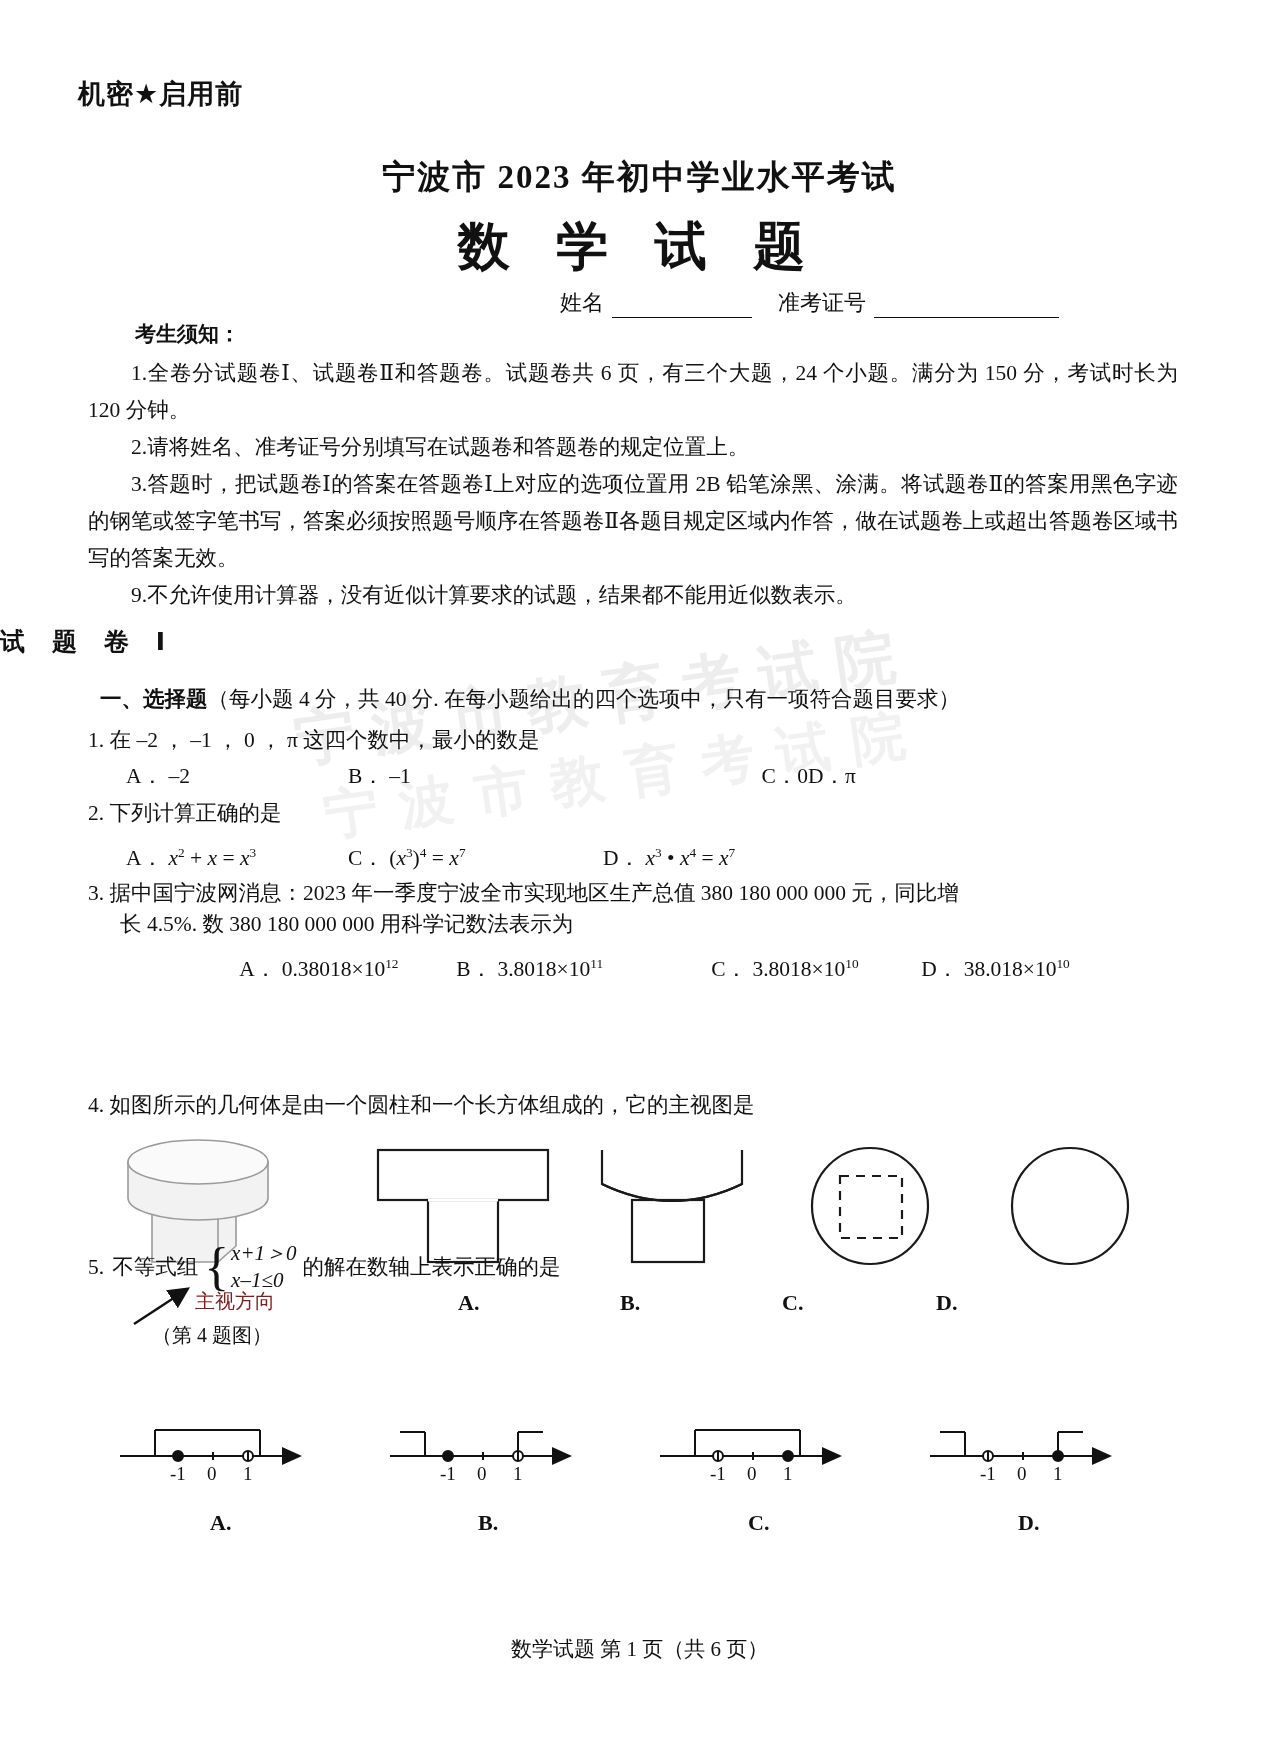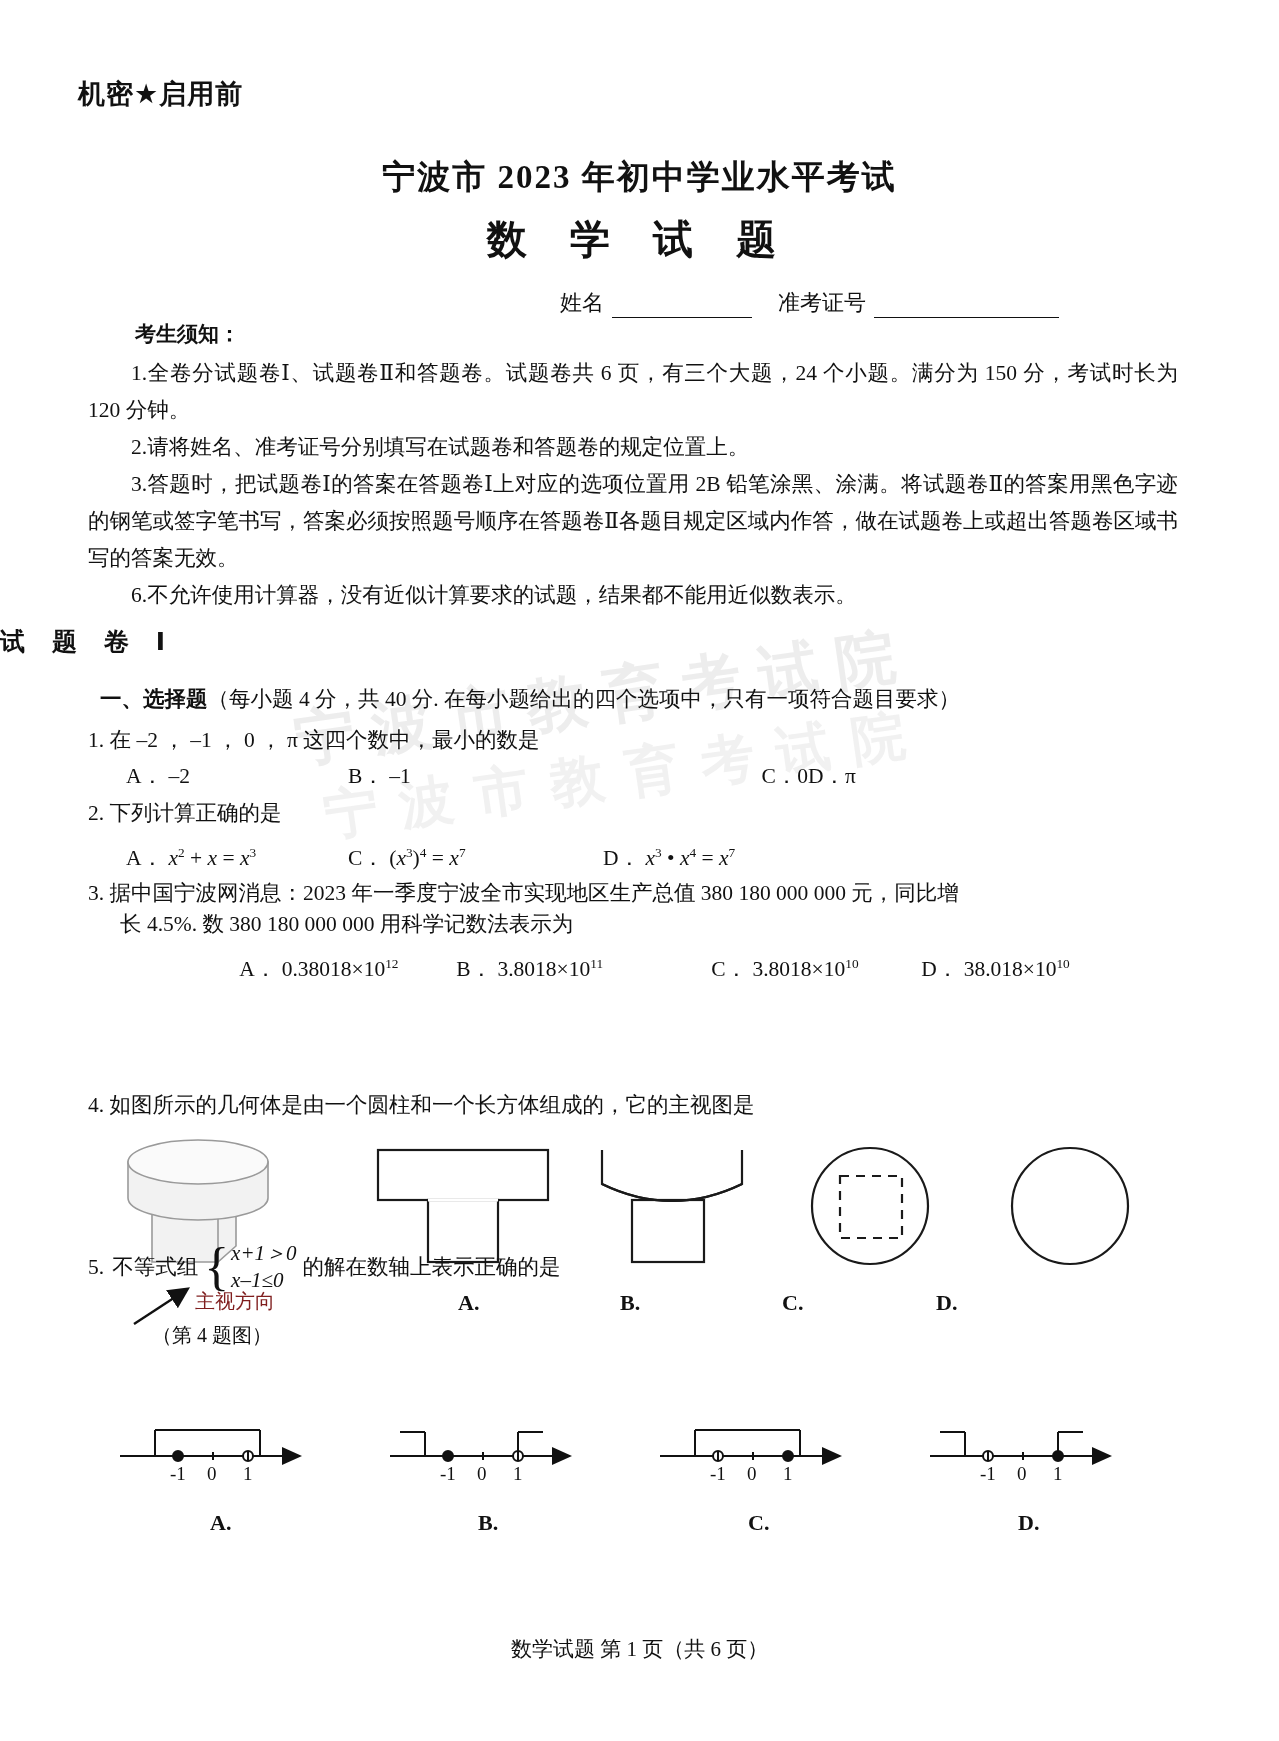--- a/index.html
+++ b/index.html
@@ -30,21 +30,21 @@
     font-family:"Liberation Sans","DejaVu Sans",sans-serif;
     font-weight:700;font-size:27px;letter-spacing:1px;
   }
   .exam-title{
     position:absolute;left:0;top:155px;width:1279px;text-align:center;
     font-size:33px;font-weight:700;letter-spacing:2px;
   }
   .subject-title{
     position:absolute;left:0;top:212px;width:1279px;text-align:center;
     font-family:"Liberation Sans","DejaVu Sans",sans-serif;
-    font-size:40px;font-weight:700;letter-spacing:16px;
+    font-size:52px;font-weight:700;letter-spacing:16px;
   }
   .idrow{
     position:absolute;left:560px;top:288px;width:660px;
     font-size:22px;display:flex;align-items:flex-end;gap:8px;
   }
   .idrow .lbl{white-space:nowrap;}
   .blank-line{display:inline-block;border-bottom:1.6px solid #111;height:20px;}
   .bl-name{width:140px;}
   .bl-id{width:185px;}
 
@@ -139,21 +139,21 @@
     <span class="blank-line bl-name"></span>
     <span class="lbl" style="margin-left:18px;">准考证号</span>
     <span class="blank-line bl-id"></span>
   </div>
 
   <div class="notice-title">考生须知：</div>
   <div class="notice">
     <p>1.全卷分试题卷Ⅰ、试题卷Ⅱ和答题卷。试题卷共 6 页，有三个大题，24 个小题。满分为 150 分，考试时长为 120 分钟。</p>
     <p>2.请将姓名、准考证号分别填写在试题卷和答题卷的规定位置上。</p>
     <p>3.答题时，把试题卷Ⅰ的答案在答题卷Ⅰ上对应的选项位置用 2B 铅笔涂黑、涂满。将试题卷Ⅱ的答案用黑色字迹的钢笔或签字笔书写，答案必须按照题号顺序在答题卷Ⅱ各题目规定区域内作答，做在试题卷上或超出答题卷区域书写的答案无效。</p>
-    <p>6.不允许使用计算器，没有近似计算要求的试题，结果都不能用近似数表示。</p>
+    <p>9.不允许使用计算器，没有近似计算要求的试题，结果都不能用近似数表示。</p>
   </div>
 
   <div class="paper-heading">试 题 卷 Ⅰ</div>
   <div class="section-heading">
     <b>一、选择题</b><span>（每小题 4 分，共 40 分. 在每小题给出的四个选项中，只有一项符合题目要求）</span>
   </div>
 
   <div class="q q1">
     <span class="stem">
       <span>1.</span>

